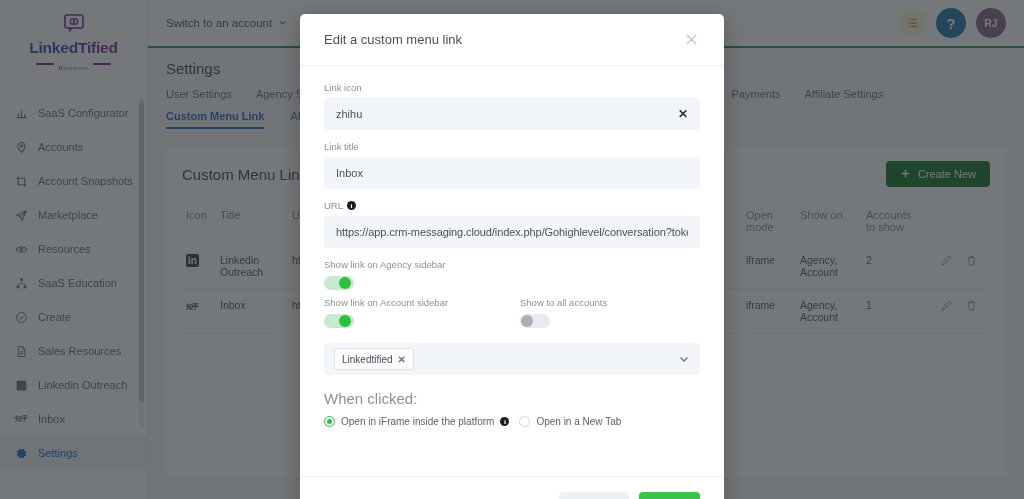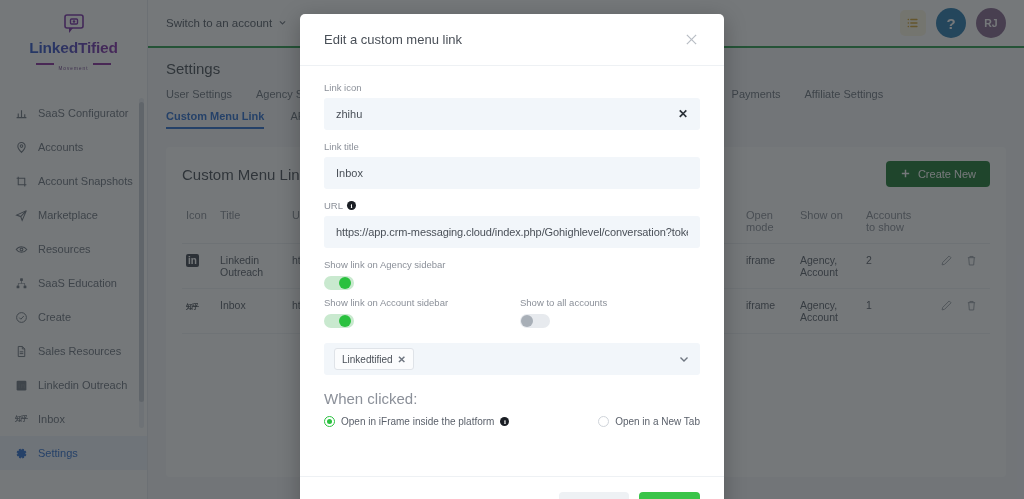--- a/index.html
+++ b/index.html
@@ -185,21 +185,21 @@
   }
   .chip {
     background:#fbfcfd; border:1px solid #dfe3e8; border-radius:3px;
     height:22px; display:flex; align-items:center; gap:5px;
     padding:0 7px; font-size:10px; color:#4a5058;
   }
   .chip-x { color:#6f7680; font-weight:bold; font-size:10px; cursor:pointer; }
   .ms-caret { margin-left:auto; color:#6f7680; display:flex; }
 
   .when-clicked { margin-top:15px; font-size:15px; color:#8b9099; }
-  .radio-row { display:flex; align-items:center; gap:10px; margin-top:9px;justify-content:space-between; }
+  .radio-row { display:flex; align-items:center; gap:10px; margin-top:9px; }
   .radio-opt { display:flex; align-items:center; gap:6px; font-size:10px; color:#5b616b; cursor:pointer; }
   .radio {
     width:11px; height:11px; border-radius:50%; border:1.4px solid #cfd4da;
     position:relative; flex:0 0 11px;
   }
   .radio.checked { border-color:#2ac13f; }
   .radio.checked::after {
     content:""; position:absolute; left:2px; top:2px; width:5px; height:5px;
     border-radius:50%; background:#2ac13f;
   }

